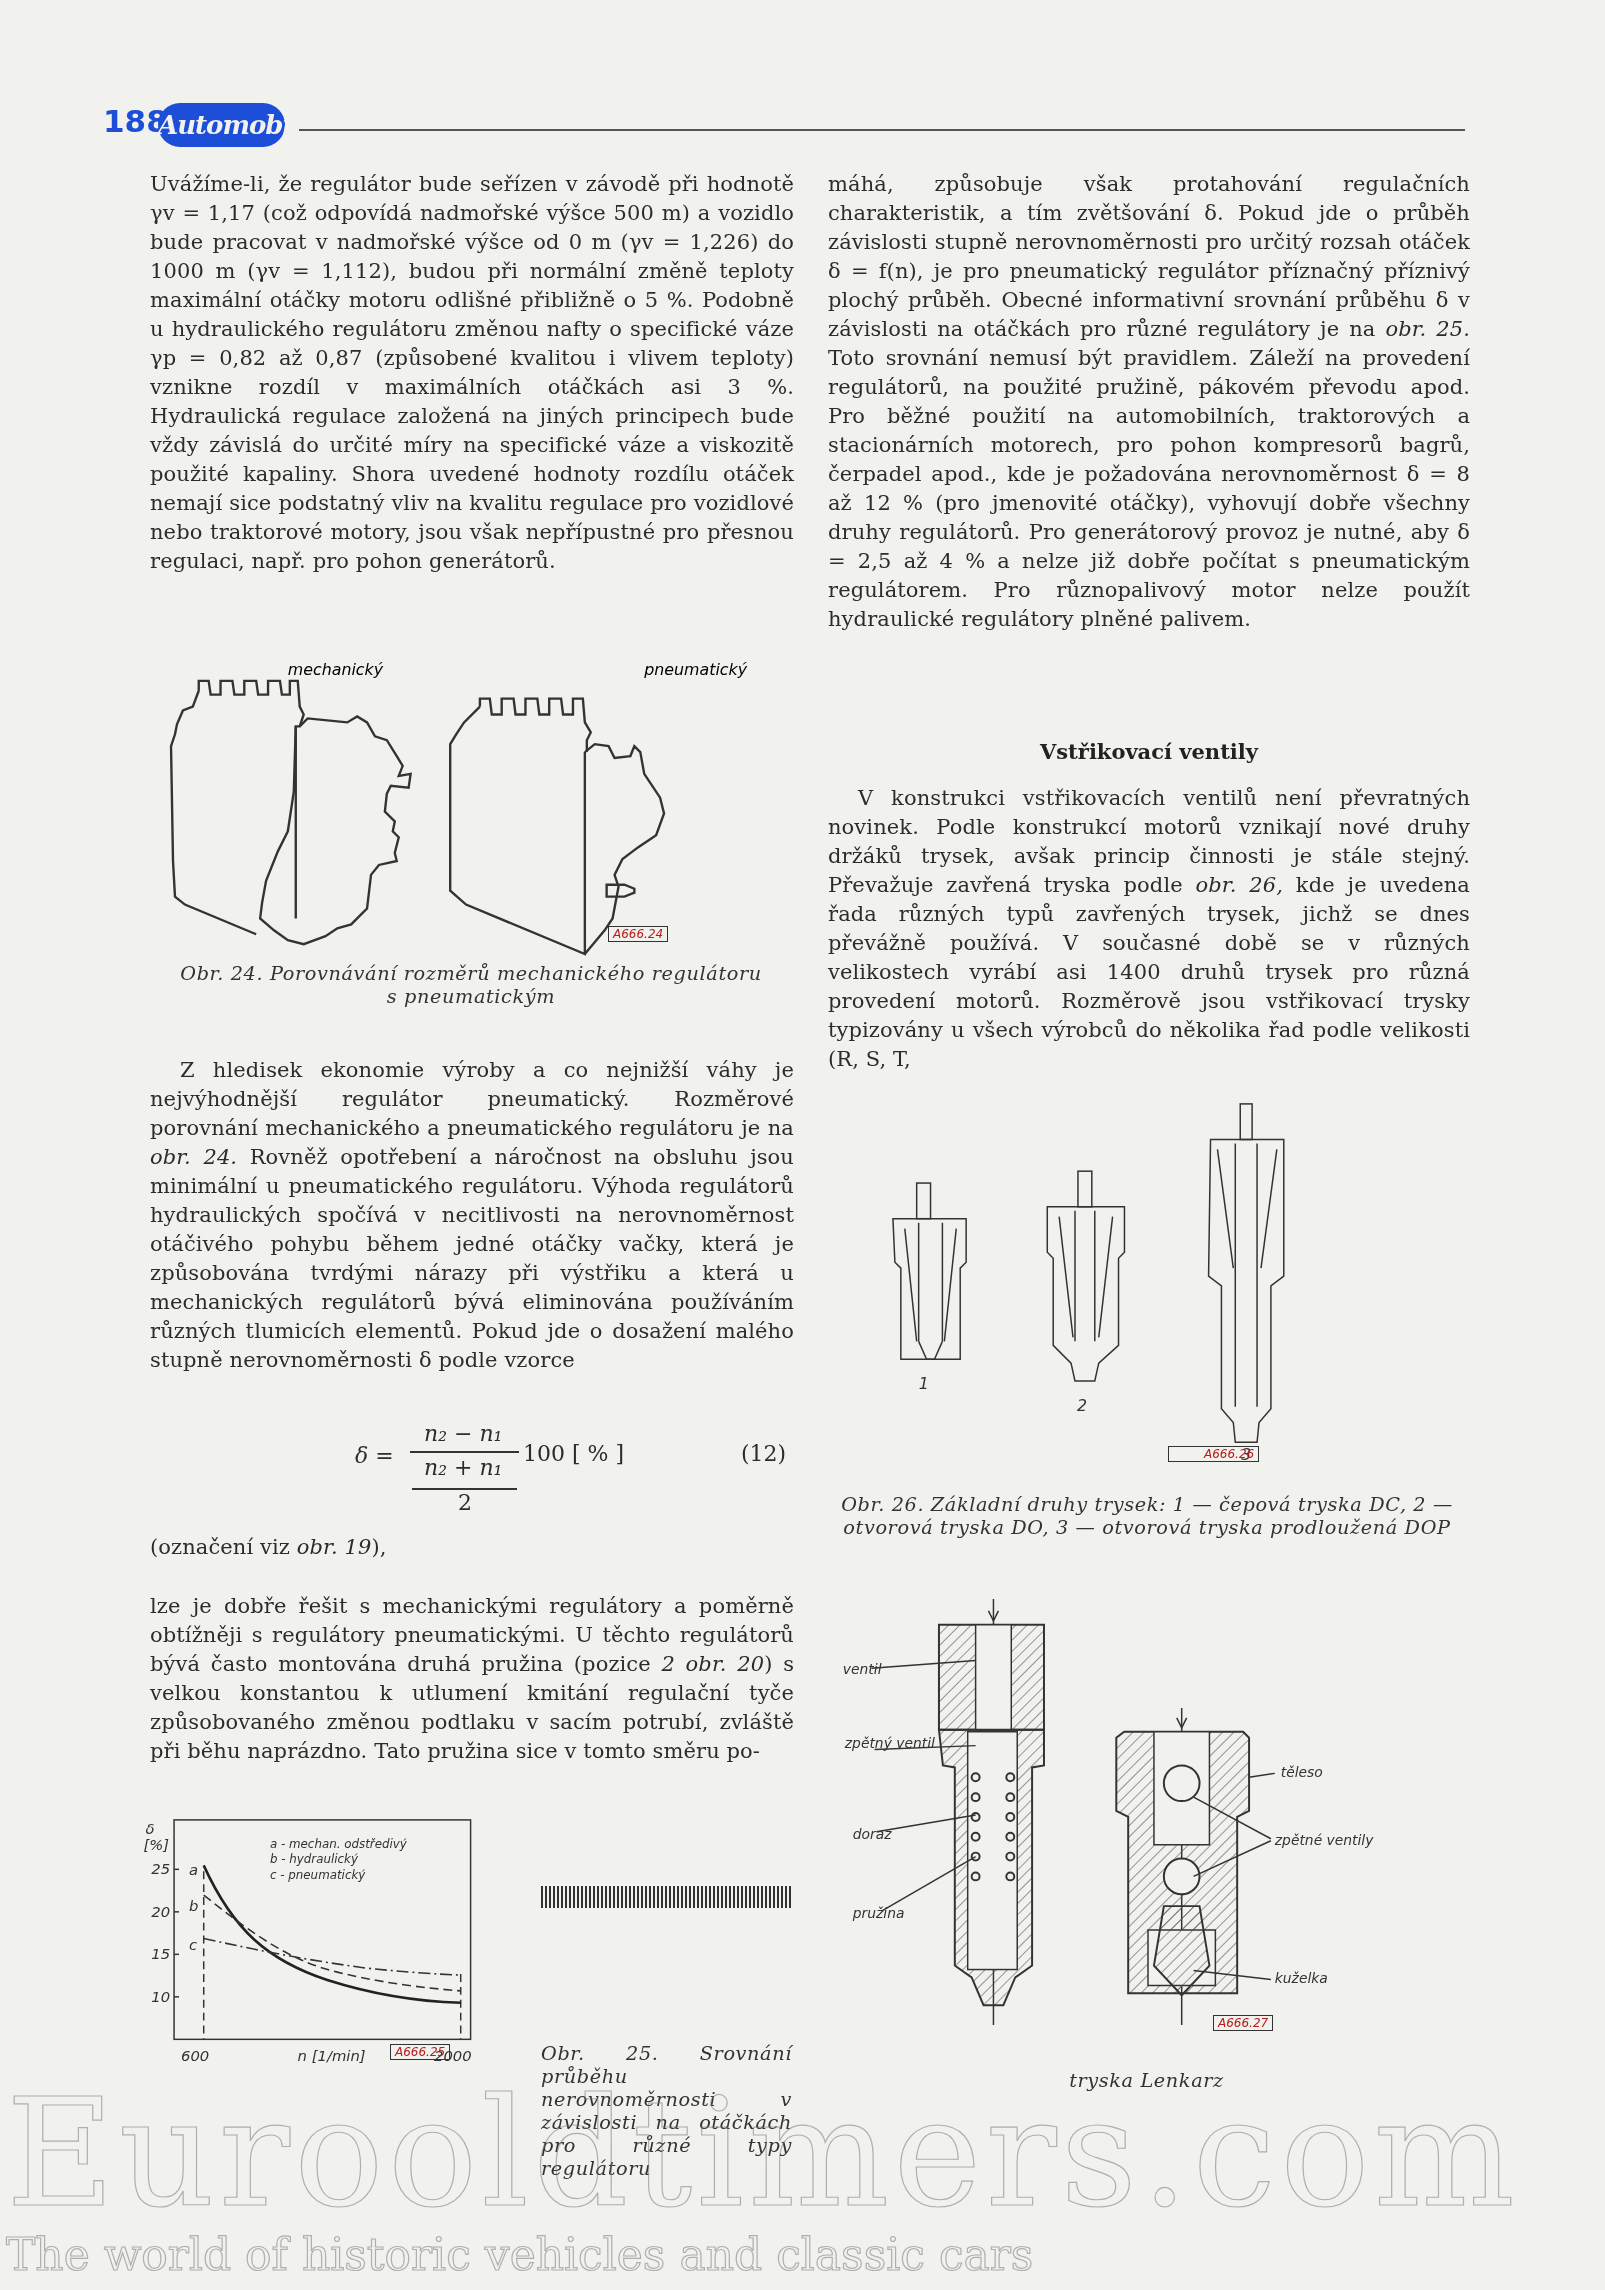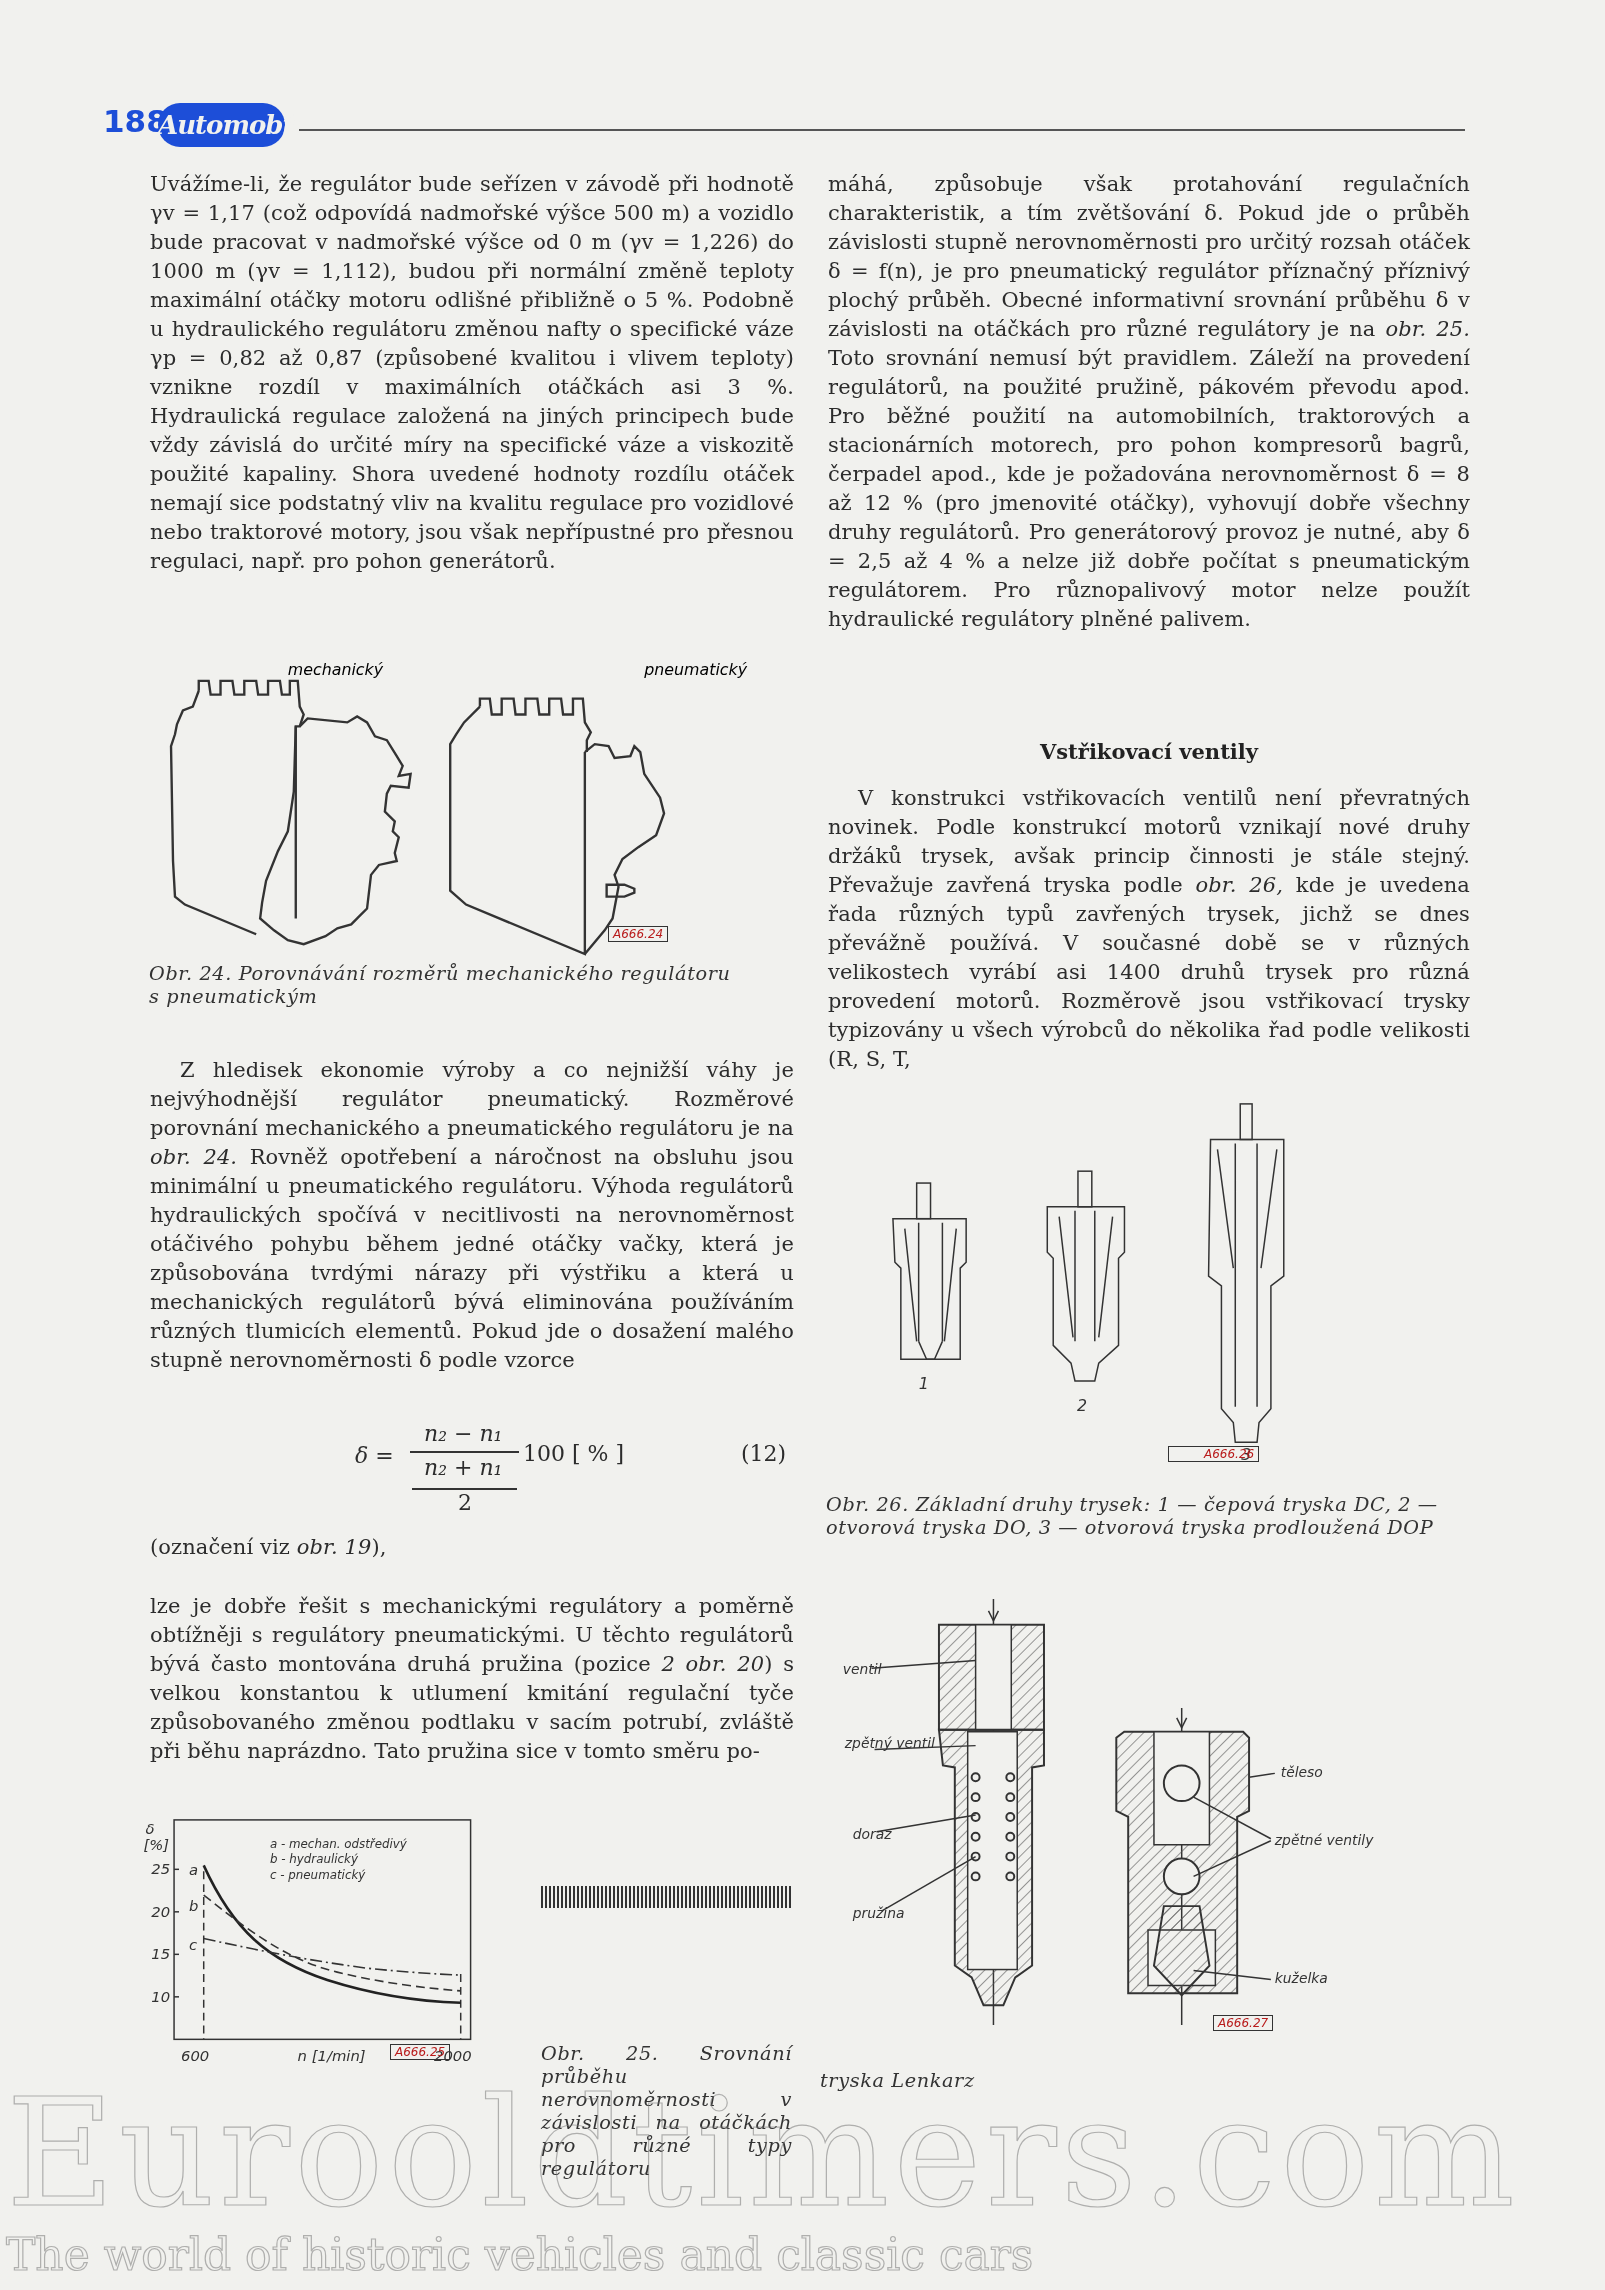--- a/index.html
+++ b/index.html
@@ -6,21 +6,21 @@
   body{width:1606px;height:2291px;background:#f1f1ee;position:relative;overflow:hidden;font-family:"DejaVu Serif","Liberation Serif",serif;color:#2c2c2c;}
   .abs{position:absolute;}
   .pagenum{left:79px;top:103px;font-family:"DejaVu Sans","Liberation Sans",sans-serif;font-weight:bold;font-size:31px;color:#1d4ed8;margin-left:24px;}
   .logo{left:158px;top:103px;width:127px;height:44px;background:#1d4ed8;border-radius:22px;color:#f1f1ee;font-family:"DejaVu Serif",serif;font-style:italic;font-weight:bold;font-size:26px;line-height:44px;text-align:right;letter-spacing:-1px;}
   .hrule{left:299px;top:129px;width:1166px;height:2px;background:#555;}
   .col{font-size:21px;line-height:29px;text-align:justify;letter-spacing:0.1px;}
   .col p{margin:0;}
   .indent{text-indent:30px;}
   .left{left:150px;width:644px;}
   .right{left:828px;width:642px;}
-  .caption{font-style:italic;font-size:19.3px;line-height:23px;color:#333;letter-spacing:0.6px;}
+  .caption{font-style:italic;font-size:19.3px;line-height:23px;text-align:center;color:#333;letter-spacing:0.6px;}
   .heading{font-weight:bold;font-size:21px;text-align:center;color:#222;}
   .ital{font-style:italic;}
   .lbl{font-family:"DejaVu Sans","Liberation Sans",sans-serif;font-style:italic;font-size:16px;color:#333;}
   .tag{font-family:"DejaVu Sans",sans-serif;font-size:12px;font-style:italic;border:1.5px solid #333;padding:0 4px;color:#b91c1c;}
   .eq{font-size:22px;}
   .wm{font-family:"DejaVu Serif",serif;color:transparent;-webkit-text-stroke:1.2px rgba(120,120,120,0.55);}
   svg{position:absolute;overflow:visible;}
   .stroke{fill:none;stroke:#333;stroke-width:2.4;}
   .thin{fill:none;stroke:#333;stroke-width:1.5;}
   .hatch{fill:url(#hatch);stroke:#333;stroke-width:2;}

